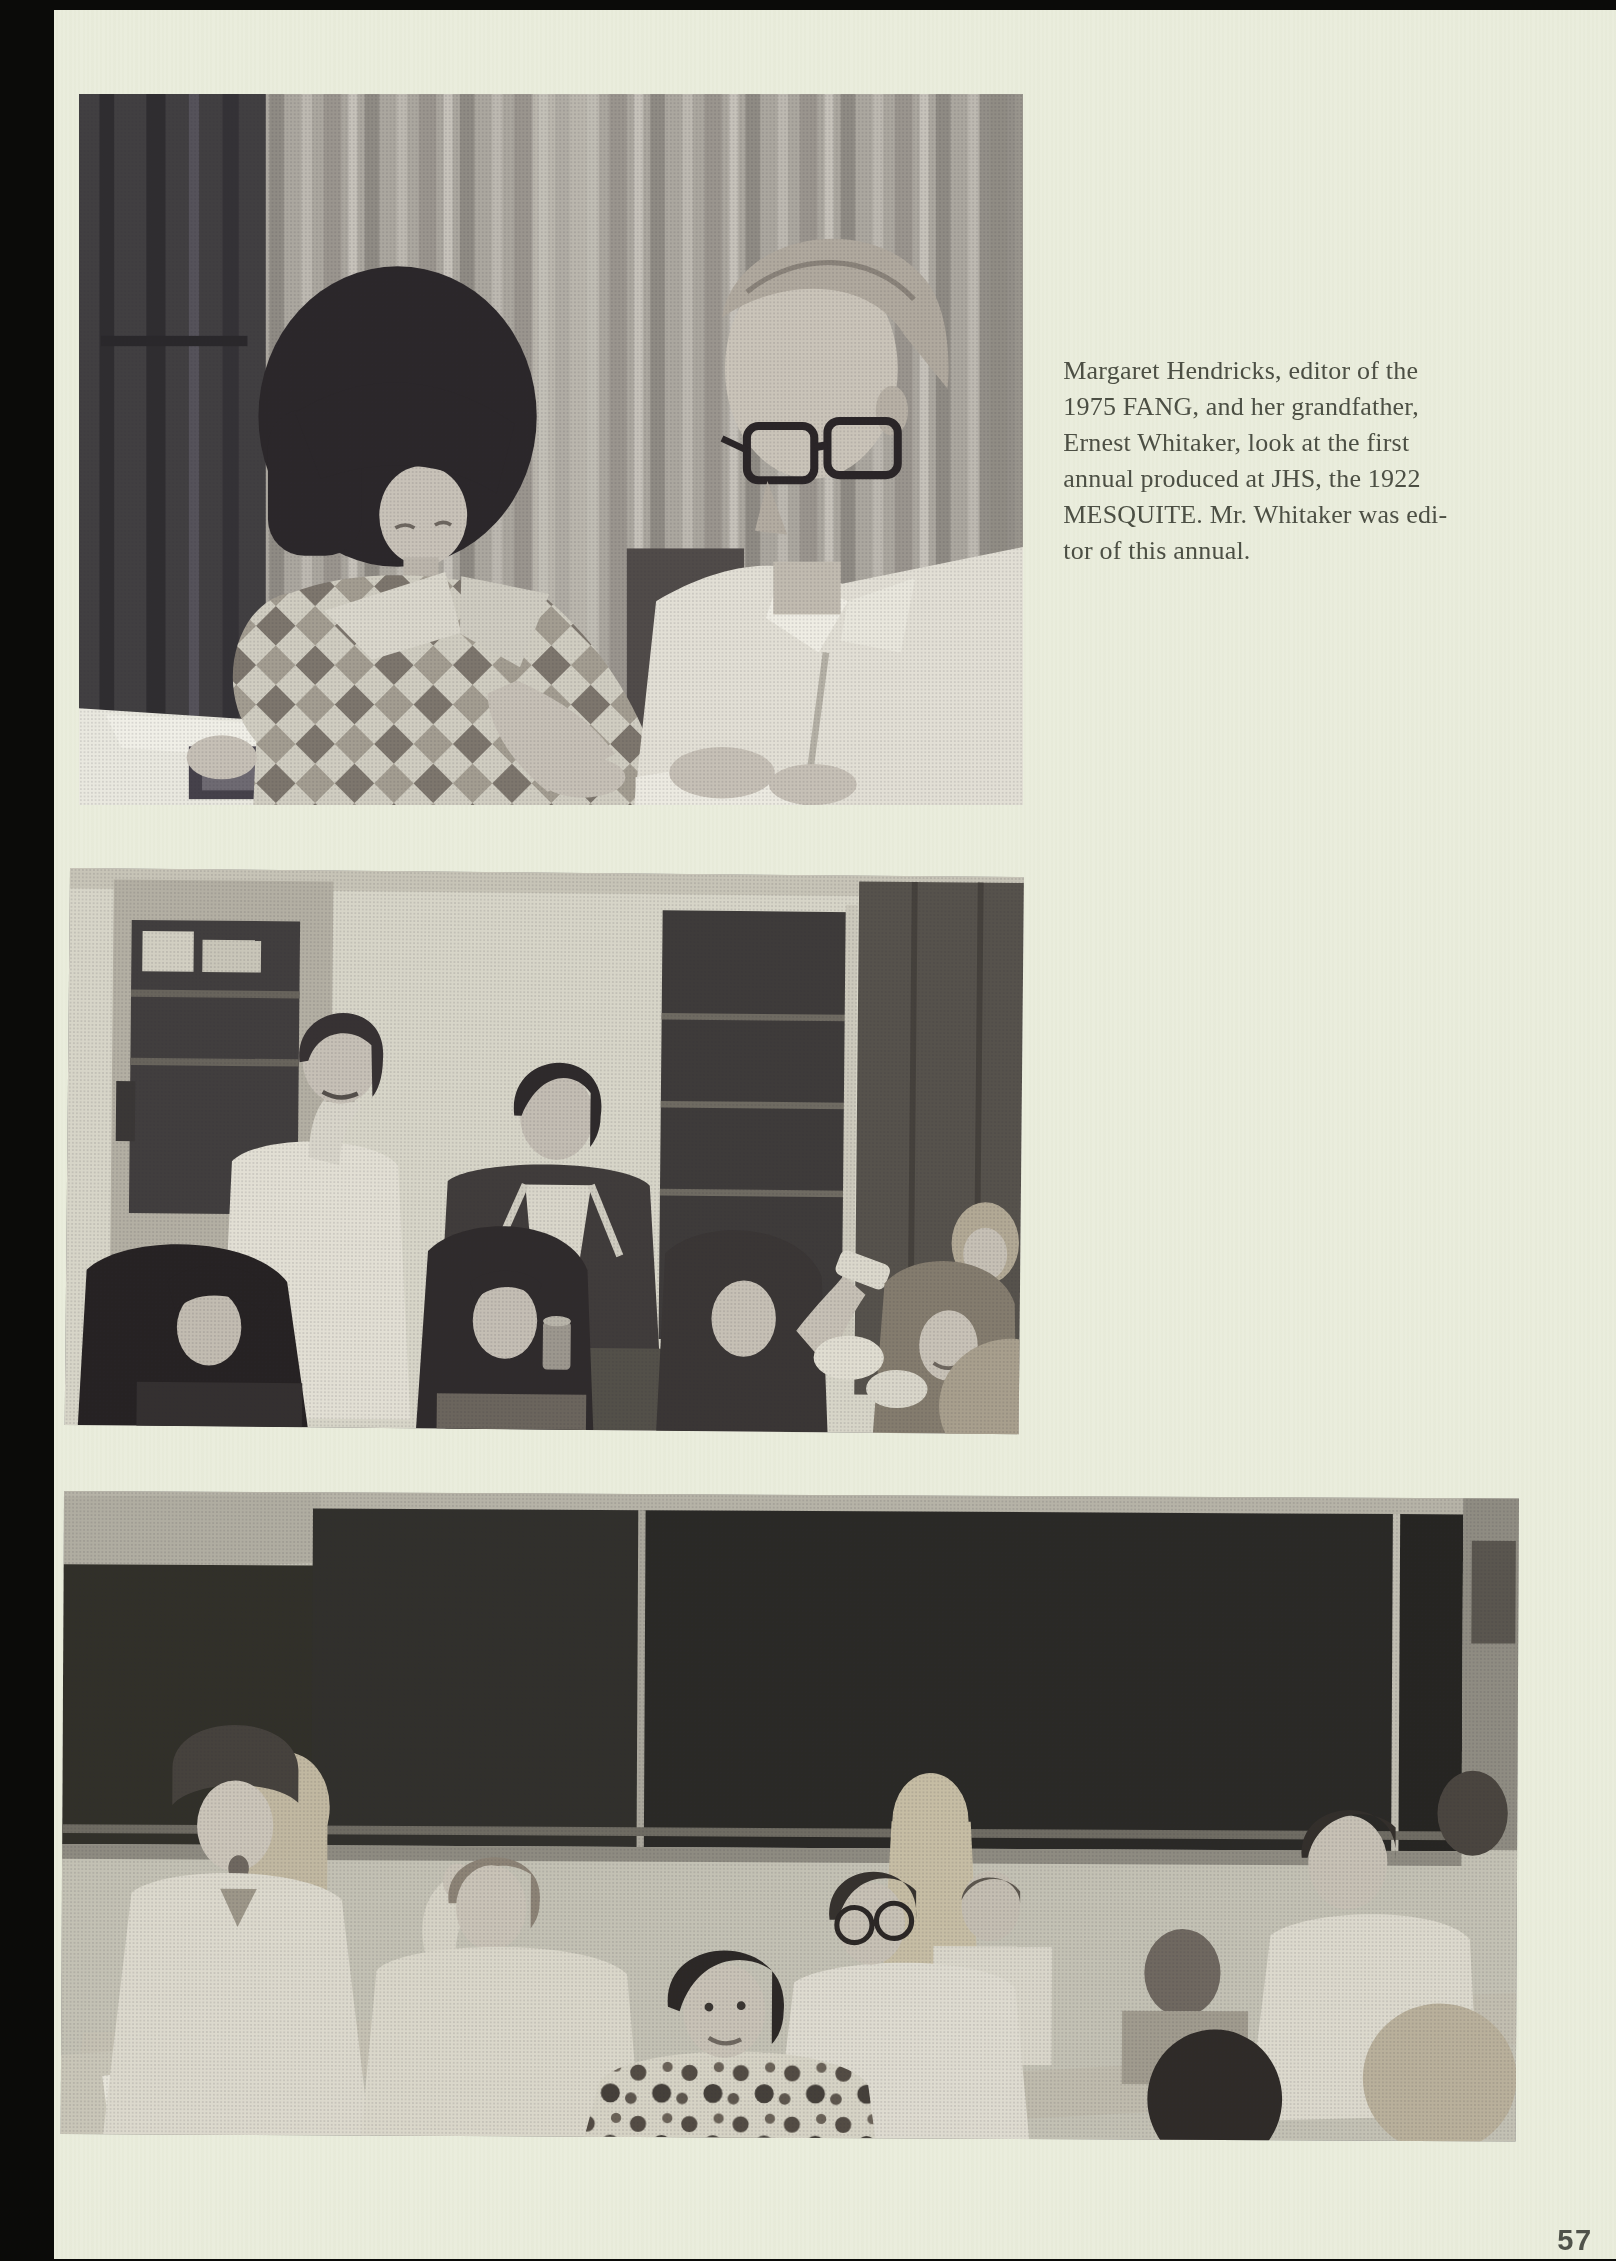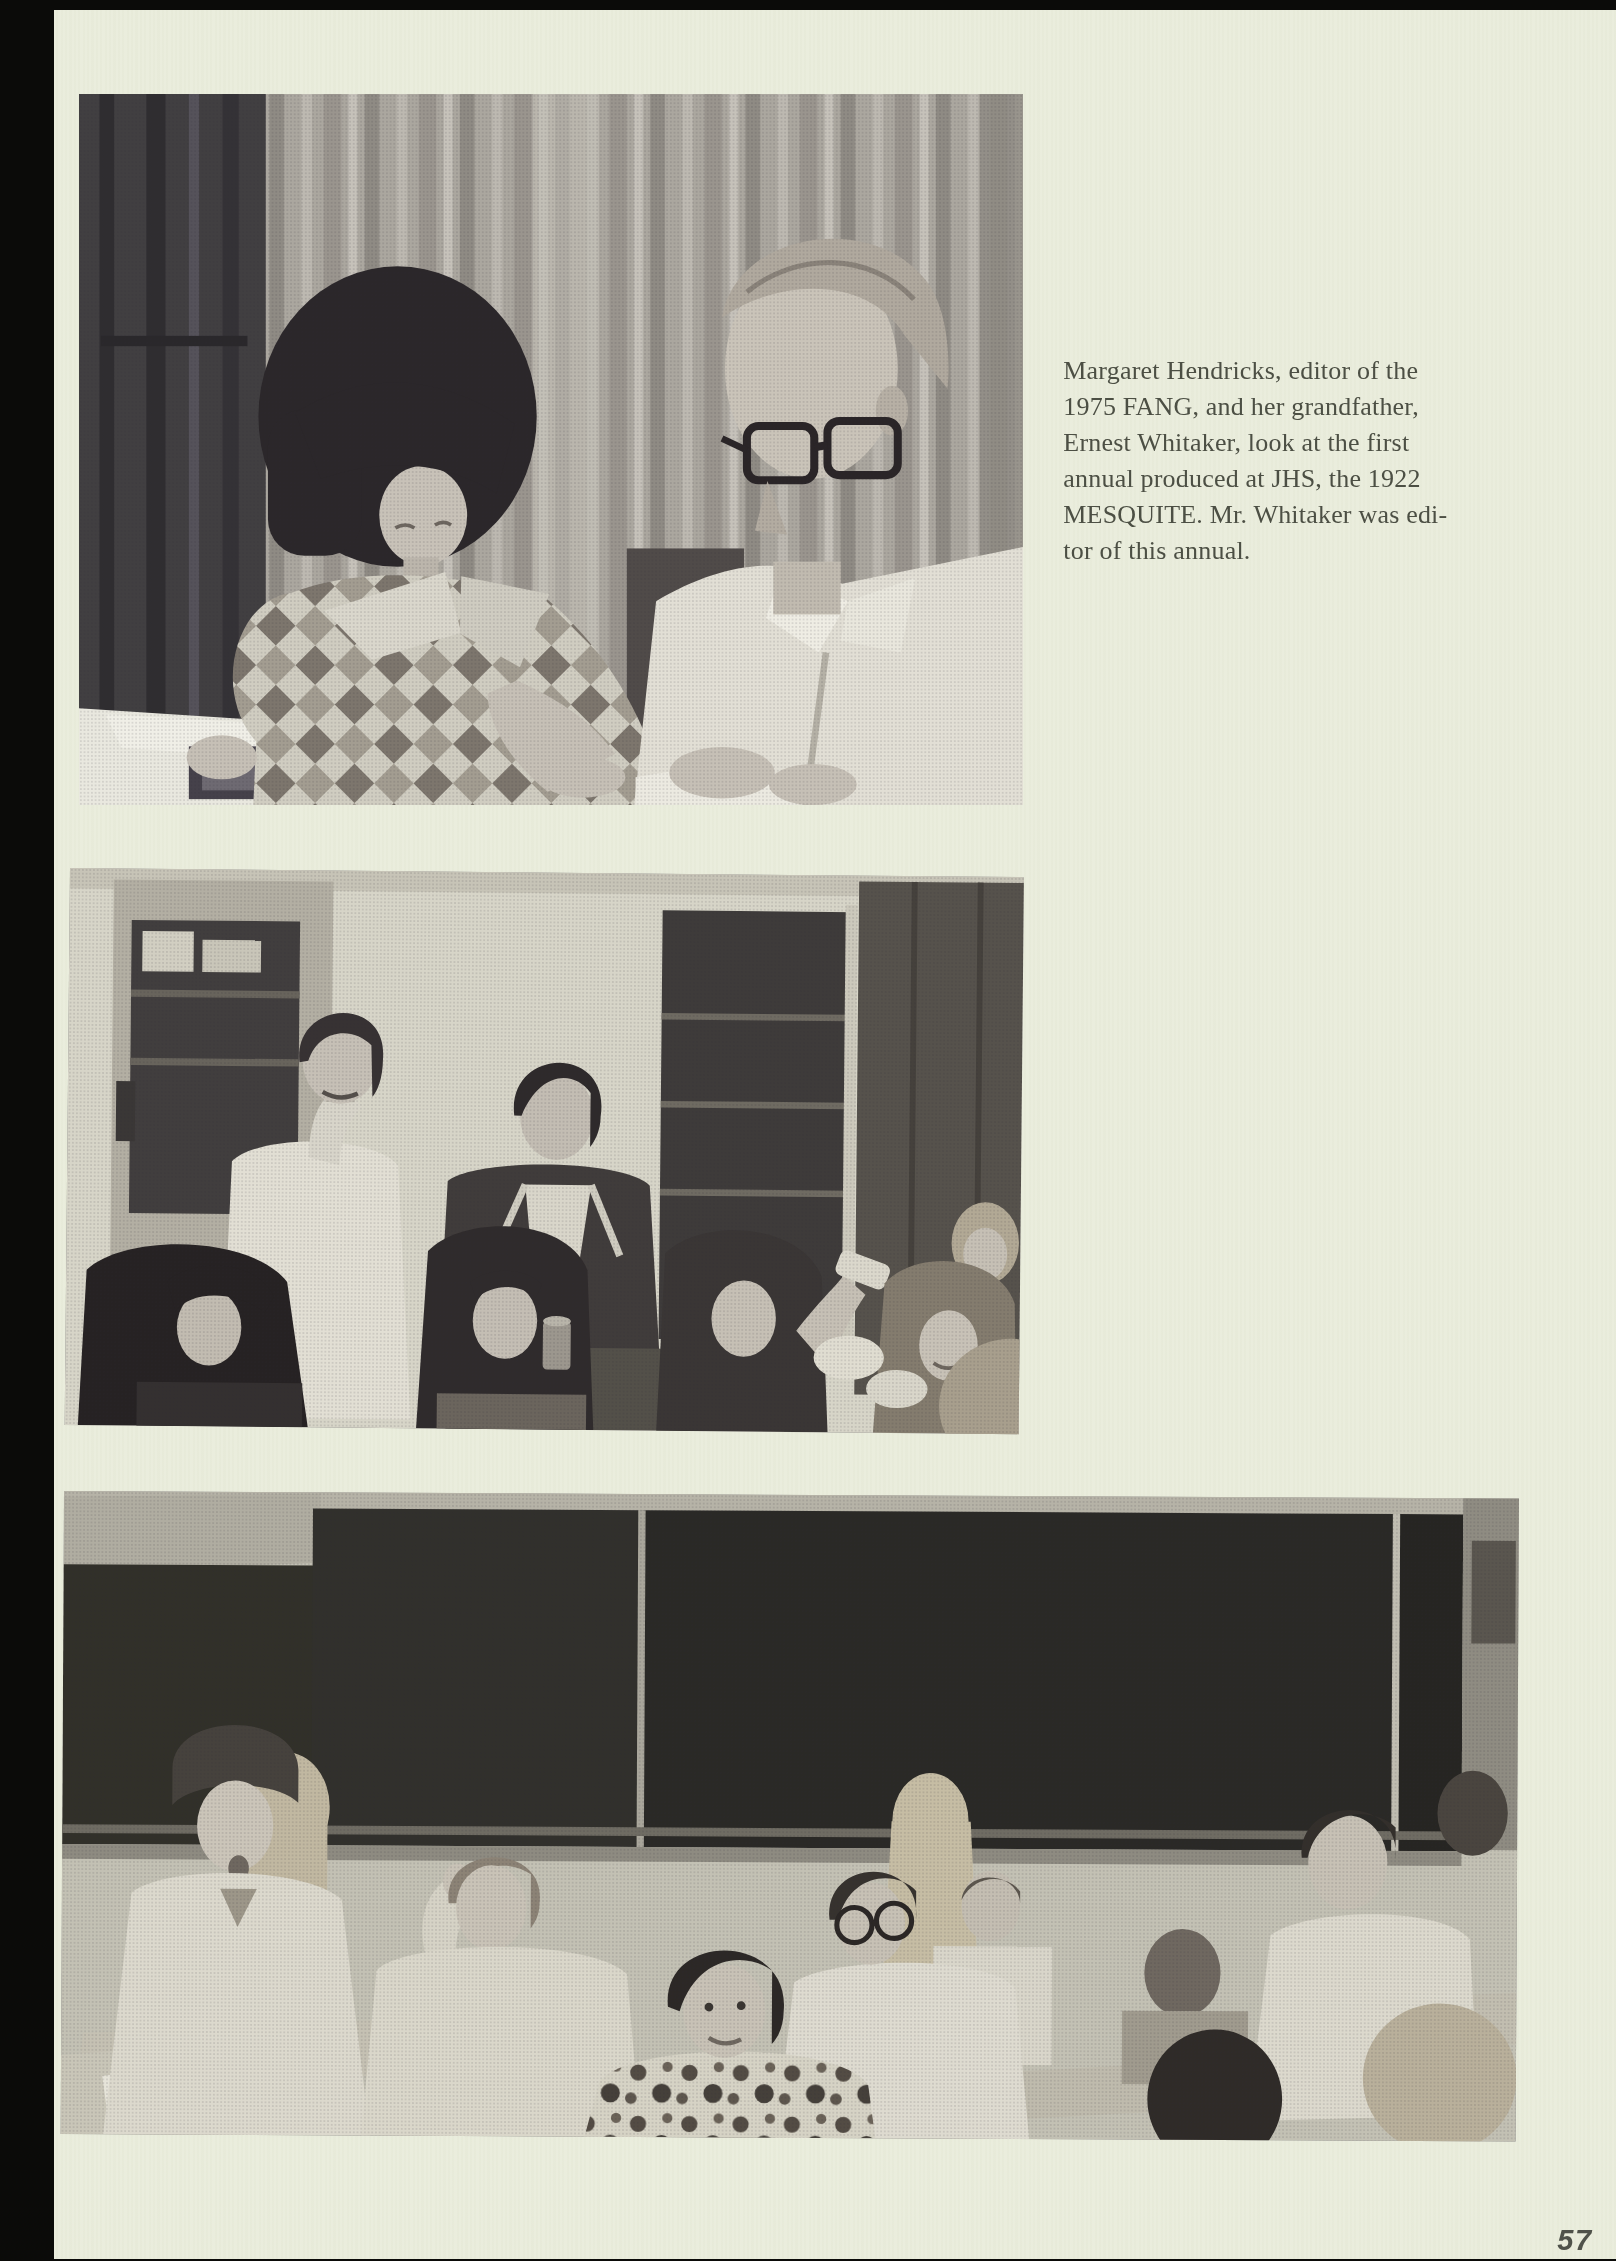--- a/index.html
+++ b/index.html
@@ -39,21 +39,20 @@
     line-height:36px;
     letter-spacing:0.2px;
     color:#4c4f44;
     white-space:pre-line;
   }
   .caption-1{left:1009px;top:343px;}
   .caption-2{left:1000px;top:1083px;}
   .page-number{
     position:absolute;left:1503px;top:2214px;
     font-family:"Liberation Sans", sans-serif;
-    font-style:italic;
     font-weight:600;
     font-size:29px;
     letter-spacing:1.5px;
     color:#4f524a;
   }
 </style>
 </head>
 <body>
 
 <div class="page">

